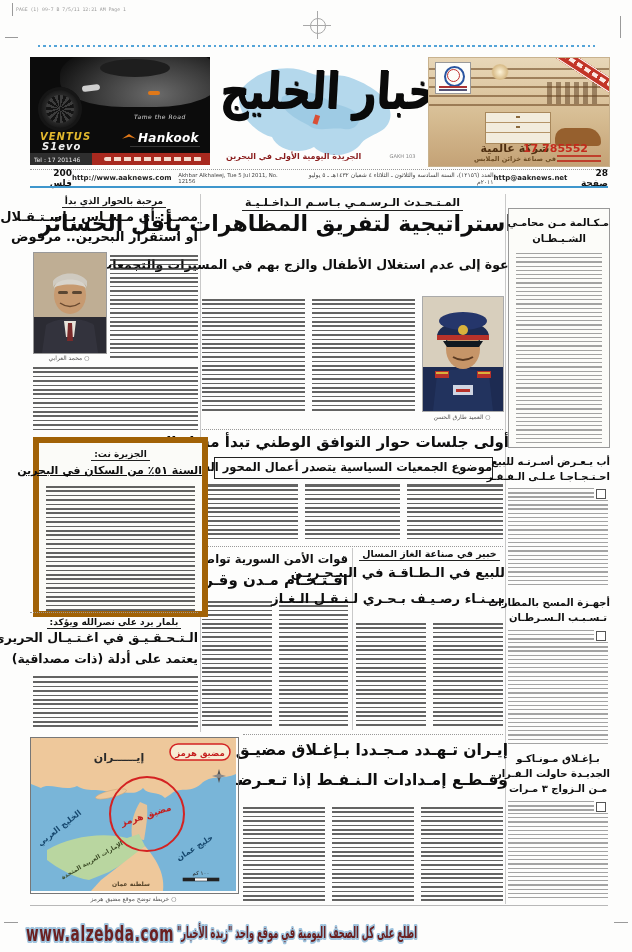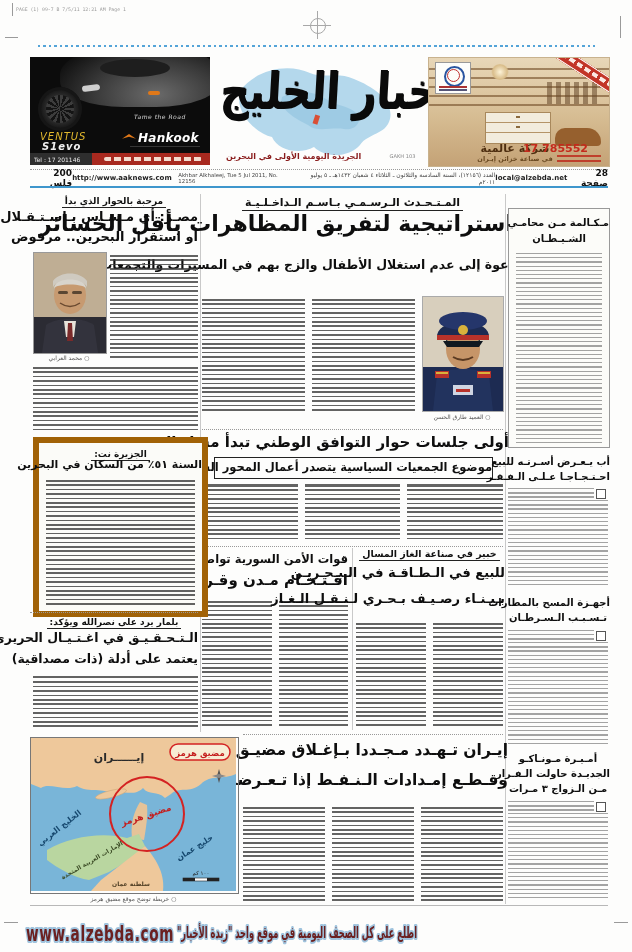--- a/index.html
+++ b/index.html
@@ -40,21 +40,21 @@
 
 <div class="abs" style="left:30px;top:57px;width:180px;height:108px;background:#0c0c0c;overflow:hidden;">
   <div class="abs" style="left:30px;top:-14px;width:160px;height:64px;background:radial-gradient(ellipse at 60% 80%,#6a6a6a 0%,#3a3a3a 45%,#101010 80%);border-radius:50% 50% 40% 40%;"></div>
   <div class="abs" style="left:70px;top:2px;width:70px;height:18px;background:#1e1e1e;border-radius:50%;"></div>
   <div class="abs" style="left:52px;top:28px;width:18px;height:6px;background:#cfcfcf;border-radius:3px;transform:rotate(-8deg);"></div>
   <div class="abs" style="left:118px;top:34px;width:12px;height:4px;background:#e07818;border-radius:2px;"></div>
   <div class="abs" style="left:104px;top:56px;font-size:6px;font-style:italic;color:#d8d8d8;letter-spacing:.5px;">Tame the Road</div>
   <div class="abs" style="left:8px;top:30px;width:44px;height:44px;border-radius:50%;background:radial-gradient(circle,#555 0%,#2a2a2a 45%,#0a0a0a 75%);box-shadow:inset 0 0 0 3px #161616;">
     <div class="abs" style="left:8px;top:8px;width:28px;height:28px;border-radius:50%;background:repeating-conic-gradient(#3d3d3d 0 14deg,#141414 14deg 28deg);"></div>
   </div>
-  <div class="abs" style="left:10px;top:74px;font-size:10px;font-weight:normal;font-style:italic;color:#e3b92e;letter-spacing:1px;">VENTUS</div>
+  <div class="abs" style="left:10px;top:74px;font-size:10px;font-weight:bold;font-style:italic;color:#e3b92e;letter-spacing:1px;">VENTUS</div>
   <div class="abs" style="left:12px;top:84px;font-size:10px;font-weight:bold;font-style:italic;color:#f0f0f0;letter-spacing:1px;">S1evo</div>
   <div class="abs" style="left:92px;top:77px;width:14px;height:8px;background:#e07818;clip-path:polygon(0 60%,50% 0,100% 60%,50% 35%);"></div>
   <div class="abs" style="left:108px;top:74px;font-size:12px;font-weight:bold;font-style:italic;color:#fff;letter-spacing:.3px;">Hankook</div>
   <div class="abs tx-lt" style="left:100px;top:89px;width:70px;height:4px;opacity:.5;filter:invert(1);"></div>
   <div class="abs" style="left:0;top:96px;width:180px;height:12px;background:#a8291f;">
     <div class="abs" style="left:0;top:0;width:62px;height:12px;background:#2e2e2e;"></div>
     <div class="abs" style="left:4px;top:3px;font-size:6px;color:#eee;white-space:nowrap;">Tel : 17 201146</div>
     <div class="abs" style="left:74px;top:4px;width:98px;height:4px;background:repeating-linear-gradient(90deg,#f2dcd0 0 7px,transparent 7px 10px);border-radius:2px;"></div>
   </div>
 </div>
@@ -84,29 +84,29 @@
   <div class="abs" style="left:6px;top:4px;width:34px;height:30px;background:#fdfdfa;border:1px solid #999;">
     <div style="position:absolute;left:8px;top:3px;width:17px;height:17px;border:2px solid #2a55a0;border-radius:50%;"></div>
     <div style="position:absolute;left:11px;top:6px;width:11px;height:11px;border:1.5px solid #c03030;border-radius:50%;"></div>
     <div style="position:absolute;left:3px;top:23px;width:28px;height:1.5px;background:#a33;"></div>
     <div style="position:absolute;left:3px;top:26px;width:28px;height:1.5px;background:#557;"></div>
   </div>
   <div class="abs" style="right:-26px;top:6px;width:96px;height:13px;background:#c23528;transform:rotate(33deg);box-shadow:0 0 0 1px #fff inset;">
     <div style="position:absolute;left:18px;top:4px;width:58px;height:4px;background:repeating-linear-gradient(90deg,#fbe9e4 0 6px,transparent 6px 9px);"></div>
   </div>
   <div class="abs rtl" style="left:50px;top:84px;width:72px;text-align:center;font-size:11px;font-weight:bold;color:#4e2e10;white-space:nowrap;">شركة عالمية</div>
-  <div class="abs rtl" style="left:44px;top:97px;width:84px;text-align:center;font-size:6.5px;font-weight:bold;color:#6a4a22;white-space:nowrap;">في صناعة خزائن إيـران</div>
+  <div class="abs rtl" style="left:44px;top:97px;width:84px;text-align:center;font-size:6.5px;font-weight:bold;color:#6a4a22;white-space:nowrap;">في صناعة خزائن الملابس</div>
   <div class="abs" style="right:21px;top:84px;font-size:11px;font-weight:bold;color:#c42a1c;white-space:nowrap;">17 785552</div>
   <div class="abs" style="right:8px;top:97px;width:44px;height:7px;background:repeating-linear-gradient(to bottom,rgba(190,45,30,.85) 0 2px,transparent 2px 4.5px);"></div>
 </div>
 
 <div class="abs dot-rule" style="left:30px;top:169px;width:578px;"></div>
 <div class="abs rtl" style="left:30px;top:172px;width:578px;height:12px;display:flex;align-items:center;justify-content:space-between;">
   <span style="font-size:9px;font-weight:bold;color:#111;">28 صفحة</span>
-  <span style="font-size:7px;font-weight:bold;color:#222;direction:ltr;">local@alzebda.net</span>
+  <span style="font-size:7px;font-weight:bold;color:#222;direction:ltr;">http@aaknews.net</span>
   <span style="font-size:6px;color:#444;display:flex;gap:5px;align-items:center;">
     <span>العدد (١٢١٥٦)، السنة السادسة والثلاثون ـ الثلاثاء ٤ شعبان ١٤٣٢هـ ـ ٥ يوليو ٢٠١١م</span>
     <span style="direction:ltr;transform:scale(.9);">Akhbar Alkhaleej, Tue 5 Jul 2011, No. 12156</span>
   </span>
   <span style="font-size:7px;font-weight:bold;color:#222;direction:ltr;">http://www.aaknews.com</span>
   <span style="font-size:9px;font-weight:bold;color:#111;">200 فلس</span>
 </div>
 <div class="abs" style="left:30px;top:186px;width:578px;height:2px;background:#3e96cc;"></div>
 
 <div class="abs vline" style="left:200px;top:194px;height:538px;"></div>
@@ -202,21 +202,21 @@
     <rect x="24" y="38" width="10" height="3" rx="1.5" fill="#5a4632"></rect>
     <rect x="38" y="38" width="10" height="3" rx="1.5" fill="#5a4632"></rect>
   </svg>
 </div>
 <div class="abs cap rtl" style="left:33px;top:354px;width:72px;">○ محمد العرابي</div>
 <div class="abs tx rtl" style="left:110px;top:254px;width:88px;height:106px;"></div>
 <div class="abs tx rtl" style="left:33px;top:366px;width:165px;height:64px;"></div>
 
 <div class="abs" style="left:33px;top:437px;width:163px;height:168px;border:6px solid #a16207;background:#fbfbf8;">
   <div class="kick rtl" style="margin-top:6px;font-size:9px;"><span>الجزيرة نت:</span></div>
-  <div class="hl rtl" style="font-size:11px;">السنة ٥١٪ من السكان في البحرين</div>
+  <div class="hl rtl" style="margin-top:6px;font-size:11px;text-decoration:underline;">السنة ٥١٪ من السكان في البحرين</div>
   <div class="tx rtl" style="margin:8px 7px 0;height:128px;"></div>
 </div>
 
 <div class="abs dot-rule" style="left:30px;top:612px;width:168px;"></div>
 <div class="abs kick rtl" style="left:30px;top:617px;width:168px;font-size:9px;">
   <span>بلمار يرد على نصرالله ويؤكد:</span>
 </div>
 <div class="abs hl rtl" style="left:30px;top:631px;width:168px;font-size:12.5px;">الـتـحـقـيـق في اغـتـيـال الحريري</div>
 <div class="abs hl rtl" style="left:30px;top:652px;width:168px;font-size:12.5px;">يعتمد على أدلة (ذات مصداقية)</div>
 <div class="abs tx rtl" style="left:33px;top:676px;width:165px;height:54px;"></div>
@@ -265,21 +265,21 @@
 </div>
 
 <div class="abs hl rtl" style="left:506px;top:597px;width:104px;font-size:10px;">أجهـزة المسح بالمطارات</div>
 <div class="abs hl rtl" style="left:506px;top:612px;width:104px;font-size:10px;">تـسـبـب الـسـرطـان</div>
 <div class="abs rtl" style="left:508px;top:630px;width:100px;height:114px;">
   <div class="chk"></div>
   <div class="tx-lt" style="position:absolute;left:0;top:0;width:86px;height:12px;"></div>
   <div class="tx-lt" style="position:absolute;left:0;top:12px;width:100px;height:102px;"></div>
 </div>
 
-<div class="abs hl rtl" style="left:506px;top:753px;width:104px;font-size:10px;">أمـيـرة مـونـاكـو</div>
+<div class="abs hl rtl" style="left:506px;top:753px;width:104px;font-size:10px;">بـإغـلاق مـونـاكـو</div>
 <div class="abs hl rtl" style="left:506px;top:768px;width:104px;font-size:10px;">الجديـدة حاولت الـفـرار</div>
 <div class="abs hl rtl" style="left:506px;top:783px;width:104px;font-size:10px;">مـن الـزواج ٣ مـرات</div>
 <div class="abs rtl" style="left:508px;top:801px;width:100px;height:98px;">
   <div class="chk"></div>
   <div class="tx-lt" style="position:absolute;left:0;top:0;width:86px;height:12px;"></div>
   <div class="tx-lt" style="position:absolute;left:0;top:12px;width:100px;height:86px;"></div>
 </div>
 
 <div class="abs" style="left:30px;top:905px;width:578px;height:1px;background:#b8b8b8;"></div>
 <svg class="abs" width="632" height="42" viewBox="0 0 632 42" style="left:0;top:910px;">

